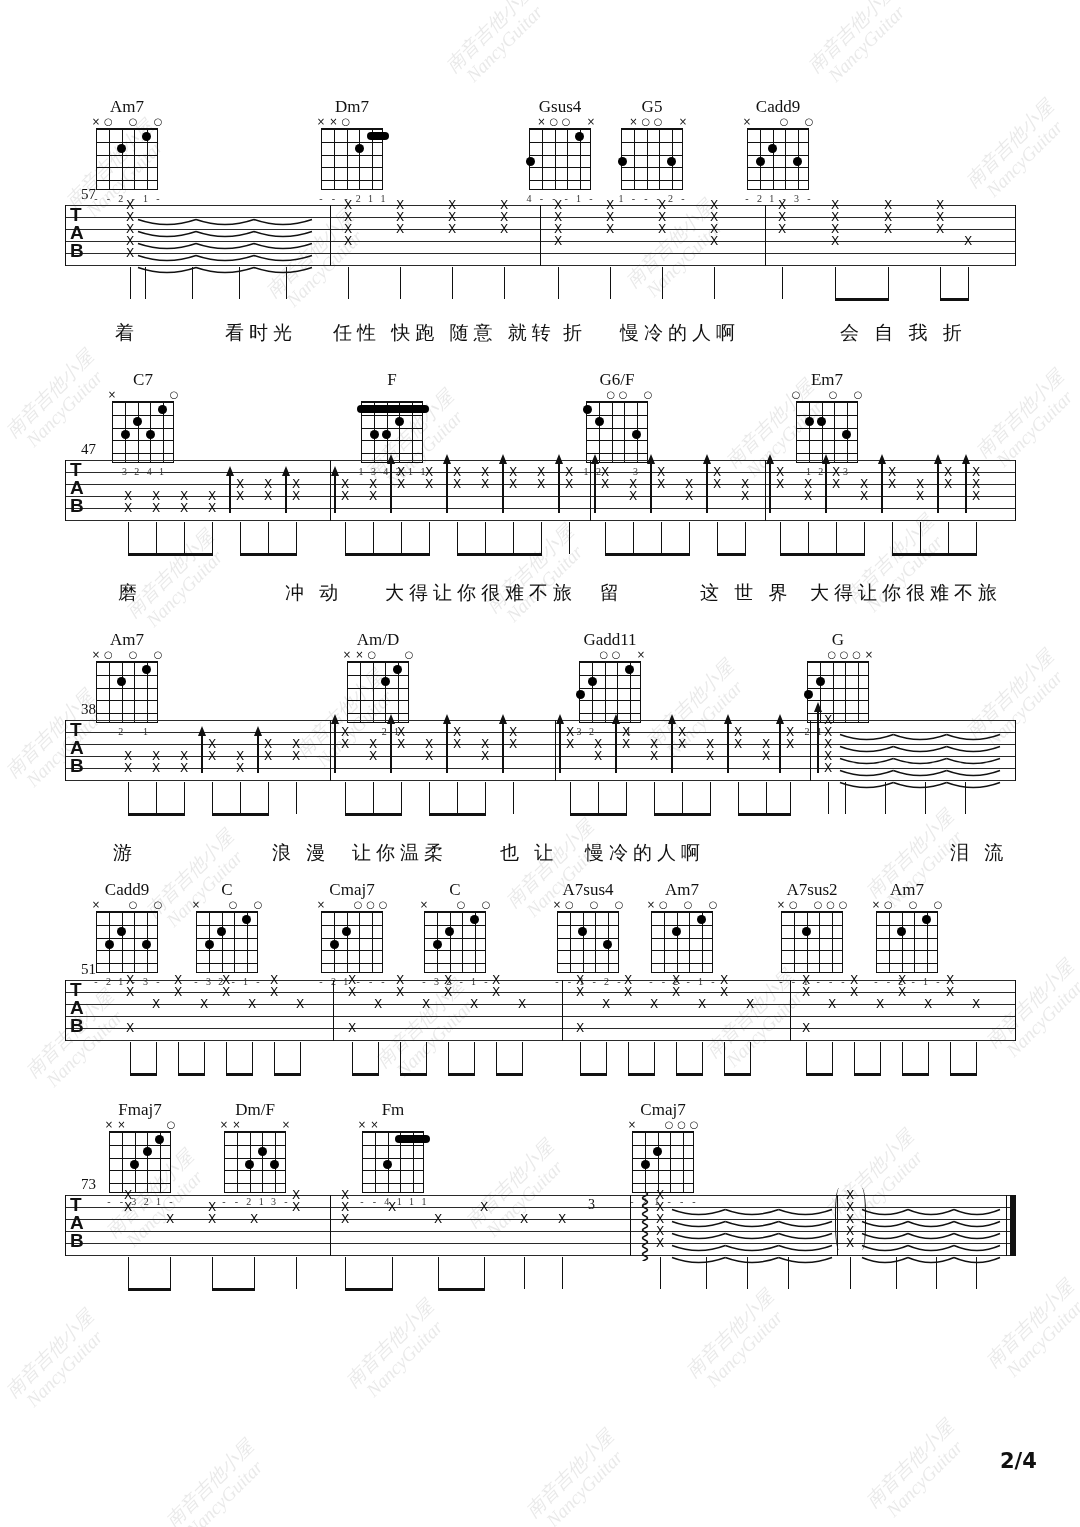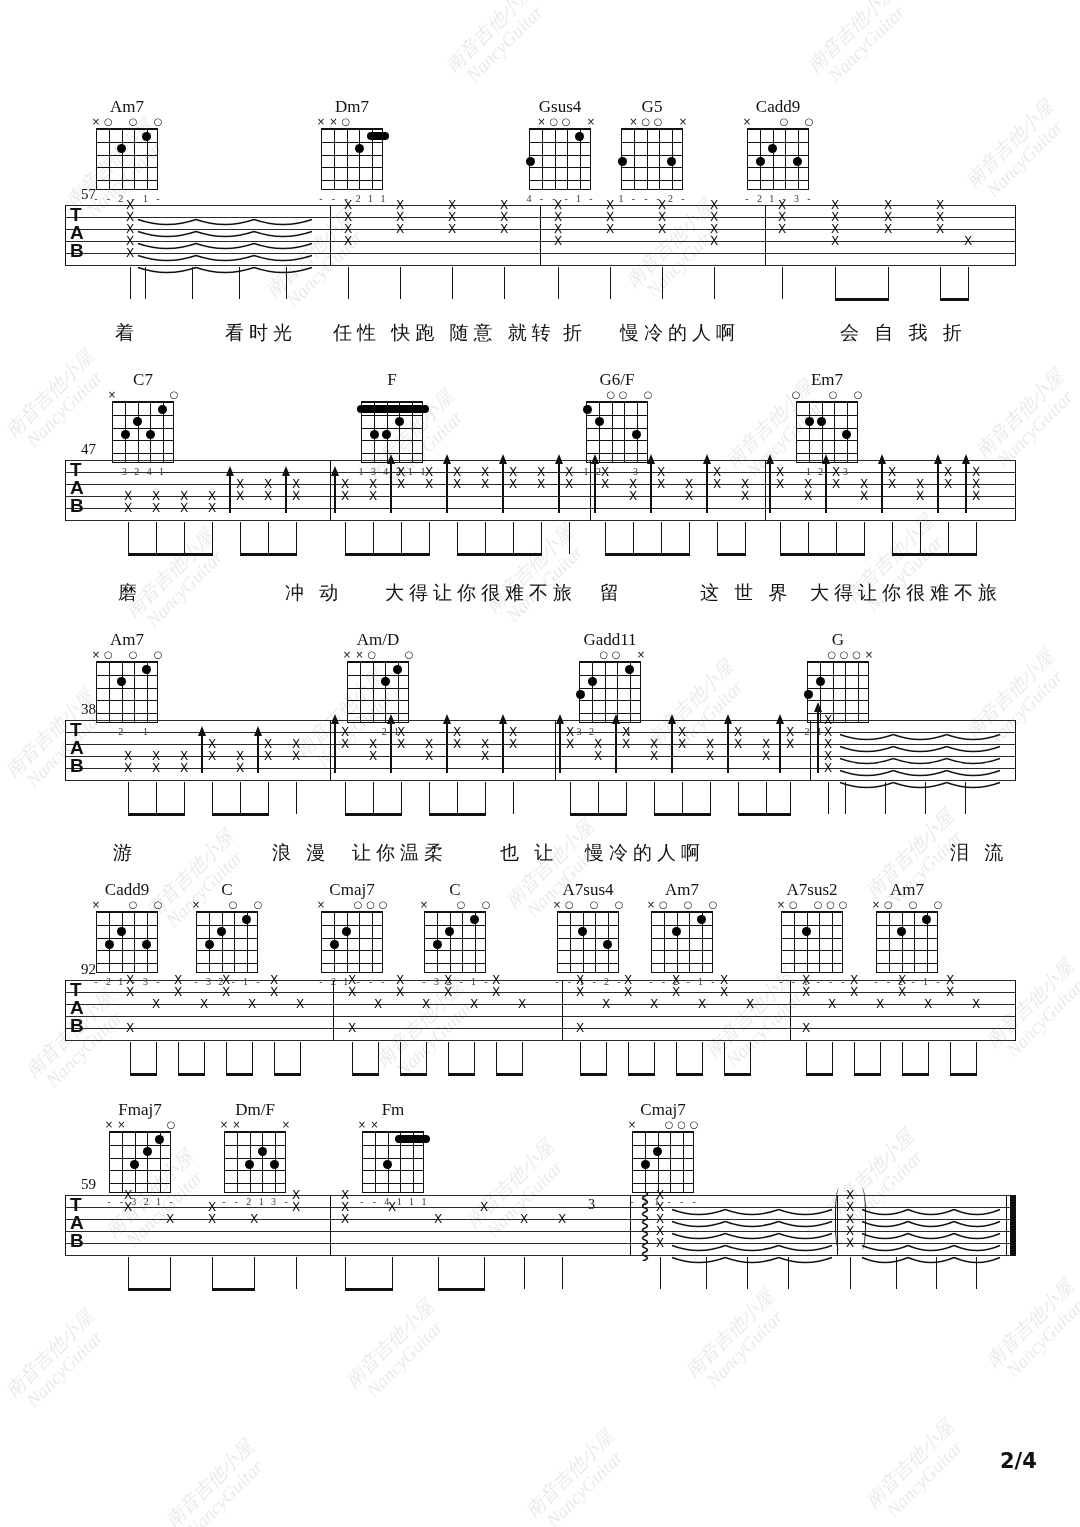--- a/index.html
+++ b/index.html
@@ -909,21 +909,21 @@
           <path d="M 881.6666666666666 62.5 Q 908.3333333333333 72.5 935 62.5" fill="none" stroke="#111" stroke-width="1.4"></path>
         </svg>
         <div class="lyric" style="left: 113px; top: 840px;">游</div>
         <div class="lyric" style="left: 272px; top: 840px;">浪 漫</div>
         <div class="lyric" style="left: 352px; top: 840px;">让你温柔</div>
         <div class="lyric" style="left: 500px; top: 840px;">也 让</div>
         <div class="lyric" style="left: 585px; top: 840px;">慢冷的人啊</div>
         <div class="lyric" style="left: 950px; top: 840px;">泪 流</div>
       </div>
       <div style="position: absolute; left: 0px; top: 0px;">
-        <div class="measure-num" style="left: 81px; top: 961px;">92</div>
+        <div class="measure-num" style="left: 81px; top: 961px;">51</div>
         <div class="chord" style="left: 89px; top: 880px;">
           <div class="cname">Cadd9</div>
           <div class="marker" style="left: 2px;">×</div>
           <div class="marker" style="left: 39.2px;">○</div>
           <div class="marker" style="left: 64px;">○</div>
           <div class="grid">
             <div class="vline" style="left: 12.4px;"></div>
             <div class="hline" style="top: 12.4px;"></div>
             <div class="vline" style="left: 24.8px;"></div>
             <div class="hline" style="top: 24.8px;"></div>
@@ -1226,21 +1226,21 @@
         <div class="beam" style="left: 580px; top: 1073px; width: 27.3px;"></div>
         <div class="beam" style="left: 628px; top: 1073px; width: 27.3px;"></div>
         <div class="beam" style="left: 676px; top: 1073px; width: 27.3px;"></div>
         <div class="beam" style="left: 724px; top: 1073px; width: 27.3px;"></div>
         <div class="beam" style="left: 806px; top: 1073px; width: 27.3px;"></div>
         <div class="beam" style="left: 854px; top: 1073px; width: 27.3px;"></div>
         <div class="beam" style="left: 902px; top: 1073px; width: 27.3px;"></div>
         <div class="beam" style="left: 950px; top: 1073px; width: 27.3px;"></div>
       </div>
       <div style="position: absolute; left: 0px; top: 0px;">
-        <div class="measure-num" style="left: 81px; top: 1176px;">59</div>
+        <div class="measure-num" style="left: 81px; top: 1176px;">73</div>
         <div class="chord" style="left: 102px; top: 1100px;">
           <div class="cname">Fmaj7</div>
           <div class="marker" style="left: 2px;">×</div>
           <div class="marker" style="left: 14.4px;">×</div>
           <div class="marker" style="left: 64px;">○</div>
           <div class="grid">
             <div class="vline" style="left: 12.4px;"></div>
             <div class="hline" style="top: 12.4px;"></div>
             <div class="vline" style="left: 24.8px;"></div>
             <div class="hline" style="top: 24.8px;"></div>

